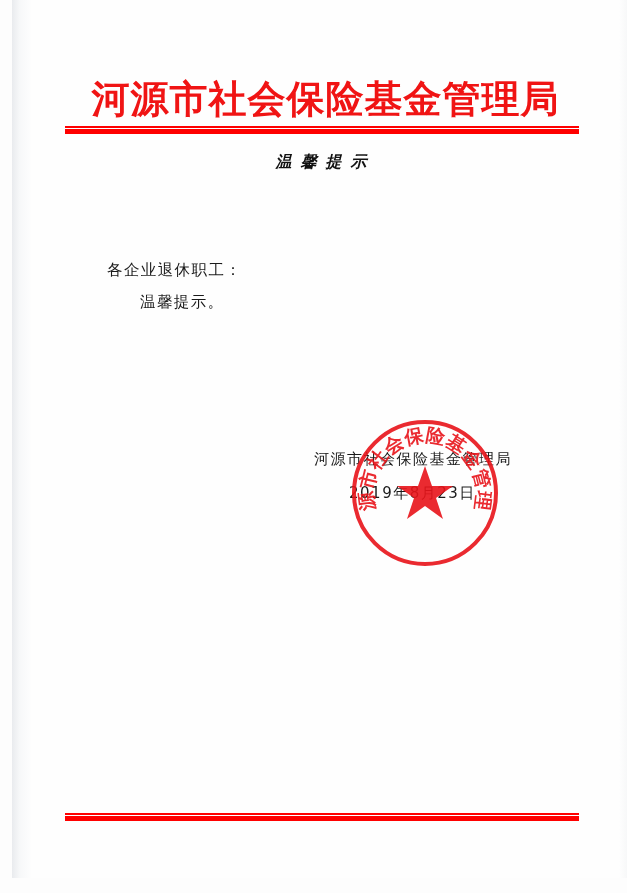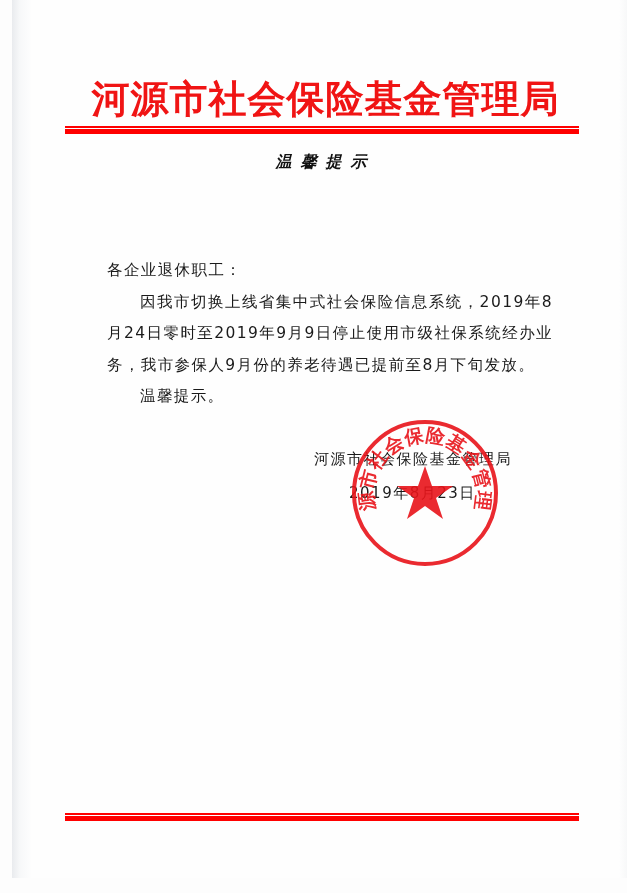--- a/index.html
+++ b/index.html
@@ -31,21 +31,20 @@
 
 <div class="page">
 
   <div class="org-title">河源市社会保险基金管理局</div>
   <div class="red-rule rule-top"></div>
 
   <div class="doc-title">温馨提示</div>
 
   <div class="body-text">
     <p class="salutation">各企业退休职工：</p>
-    <p class="para">因我市切换上线省集中式社会保险信息系统，2019年8月24日零时至2019年9月9日停止使用市级社保系统经办业务，我市参保人9月份的养老待遇已提前至8月下旬发放。</p>
     <p class="closing">温馨提示。</p>
   </div>
 
   <div class="sign-org">河源市社会保险基金管理局</div>
   <div class="sign-date">2019年8月23日</div>
 
   <svg class="seal" viewBox="0 0 150 150">
     <defs>
       <path id="sealArc" d="M 28 98 A 52 52 0 1 1 122 98"></path>
     </defs>

